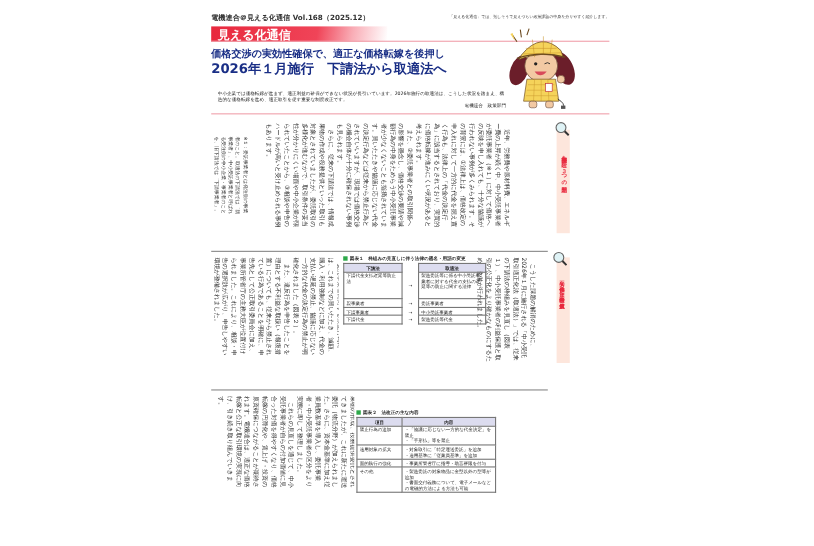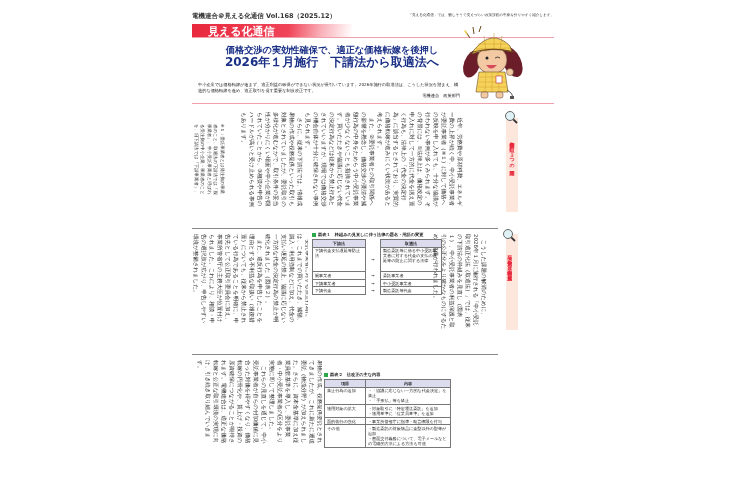--- a/index.html
+++ b/index.html
@@ -9,24 +9,24 @@
   .page { position: absolute; left: 184px; top: 0; width: 378px; height: 496px; background: #fff; }
 
   
   .masthead { position: absolute; left: 8px; top: 12px; width: 362px; height: 10px; }
   .masthead .issue { position: absolute; left: 0; top: 0; font-size: 6.5px; font-weight: bold; color: #333; white-space: nowrap; }
   .masthead .intro { position: absolute; right: 0; top: 1px; font-size: 3.6px; color: #333; white-space: nowrap; }
 
   .banner { position: absolute; left: 8px; top: 24px; width: 362px; height: 14px; }
   .banner .red { position: absolute; left: 0; top: 0; width: 160px; height: 14px;
                  background: linear-gradient(100deg, #e8283d 0%, #f04458 60%, rgba(245,120,135,0.6) 80%, rgba(255,255,255,0) 100%); }
-  .banner .title { position: absolute; left: 16px; top: 0px; font-size: 11px; font-weight: bold; color: #fff; white-space: nowrap; }
+  .banner .title { position: absolute; left: 6px; top: 0px; font-size: 11px; font-weight: bold; color: #fff; white-space: nowrap; }
   .banner .line { position: absolute; left: 0; top: 13px; width: 362px; height: 1px; background: #f0a0ab; }
 
-  .headline { position: absolute; left: 8px; top: 44px; width: 280px; text-align: center; color: #1a2f86; font-weight: bold; }
+  .headline { position: absolute; left: 8px; top: 44px; width: 280px; text-align: left; color: #1a2f86; font-weight: bold; }
   .headline .l1 { font-size: 9.2px; line-height: 12px; white-space: nowrap; }
   .headline .l2 { font-size: 12px; line-height: 12px; white-space: nowrap; }
 
   .lead { position: absolute; left: 14px; top: 82px; width: 262px; font-size: 4.2px; line-height: 5.6px; color: #222; }
   .lead .author { text-align: right; margin-top: 0px; }
 
   .lead-rule { position: absolute; left: 8px; top: 103px; width: 362px; height: 1px; background: #f0a0ab; }
 
   
   .mascot { position: absolute; left: 268px; top: 22px; width: 80px; height: 78px; }

